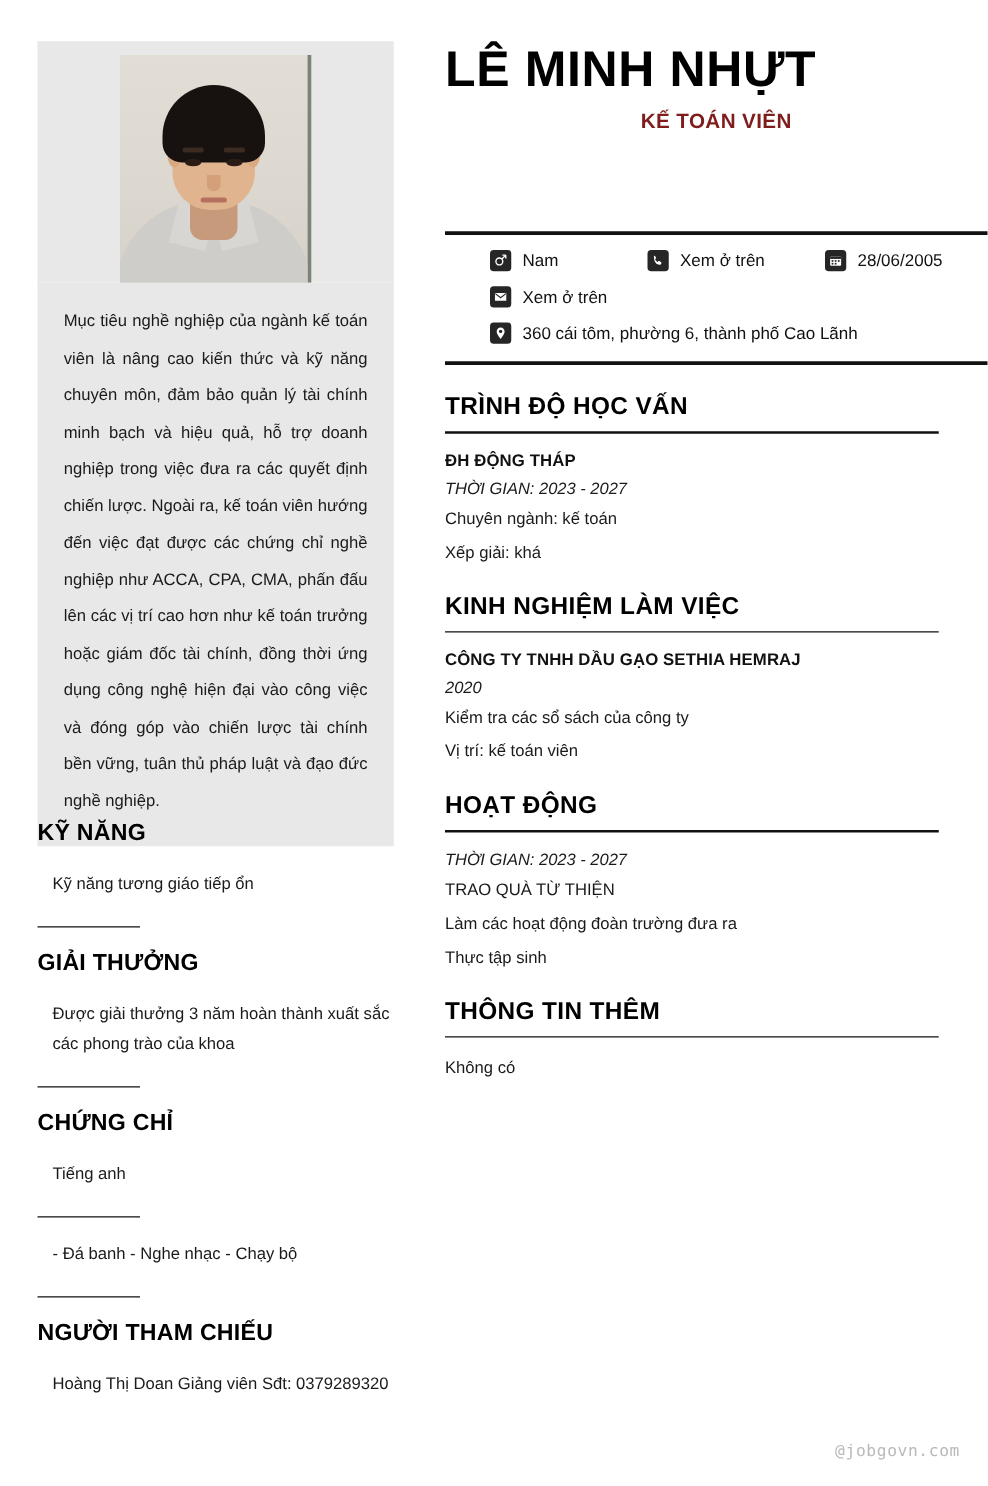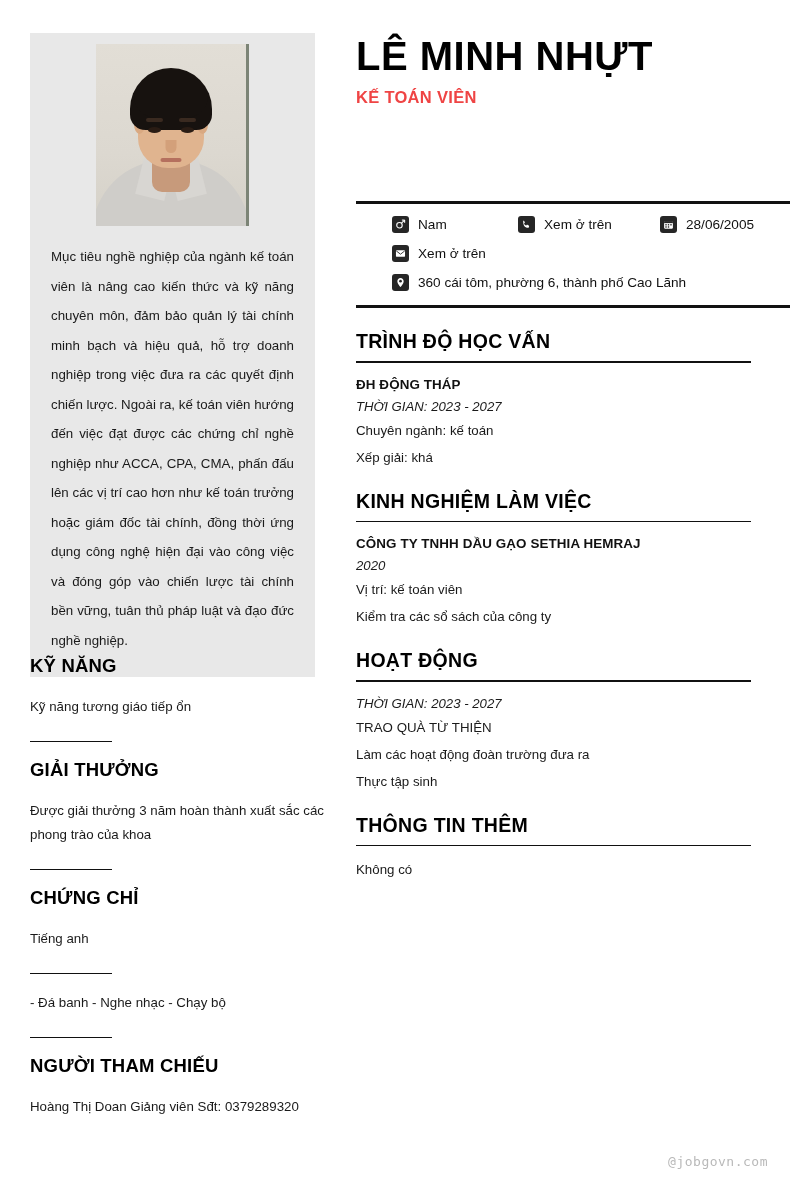--- a/index.html
+++ b/index.html
@@ -163,21 +163,21 @@
     font-size: 18.5px;
     font-weight: bold;
     letter-spacing: 0.2px;
     color: #000;
     margin: 0 0 18px 0;
   }
   .l-sec-body {
     font-size: 13.3px;
     line-height: 24px;
     color: #1a1a1a;
-    margin: 0;
+    margin: 12px;
   }
   .l-divider {
     width: 82px;
     height: 1px;
     background: #111;
     margin: 22px 0 17px 0;
   }
 
   
   .right-col {
@@ -191,22 +191,23 @@
     font-weight: bold;
     letter-spacing: 0.5px;
     line-height: 46px;
     margin: 0;
     color: #000;
   }
   .job-title {
     font-size: 16.5px;
     font-weight: bold;
     letter-spacing: 0.3px;
-    margin: 9px 0 16px 0;
-    color: #ef4444;
+    margin: 9px 0 0 0;
+    color: #7f1d1d;
+    text-align: center;
   }
 
   .rule-full {
     width: 434px;
     height: 3px;
     background: #111;
     margin: 0;
   }
   .contact-block {
     padding: 12px 0 10px 0;
@@ -433,22 +434,22 @@
       <div class="entry-date">THỜI GIAN: 2023 - 2027</div>
       <div class="entry-line">Chuyên ngành: kế toán</div>
       <div class="entry-line">Xếp giải: khá</div>
     </div>
 
     <div class="sec">
       <h2 class="sec-title">KINH NGHIỆM LÀM VIỆC</h2>
       <div class="sec-rule"></div>
       <div class="entry-head">CÔNG TY TNHH DẦU GẠO SETHIA HEMRAJ</div>
       <div class="entry-date">2020</div>
+      <div class="entry-line">Kiểm tra các sổ sách của công ty</div>
       <div class="entry-line">Vị trí: kế toán viên</div>
-      <div class="entry-line">Kiểm tra các sổ sách của công ty</div>
     </div>
 
     <div class="sec">
       <h2 class="sec-title">HOẠT ĐỘNG</h2>
       <div class="sec-rule"></div>
       <div class="entry-date">THỜI GIAN: 2023 - 2027</div>
       <div class="entry-line">TRAO QUÀ TỪ THIỆN</div>
       <div class="entry-line">Làm các hoạt động đoàn trường đưa ra</div>
       <div class="entry-line">Thực tập sinh</div>
     </div>

